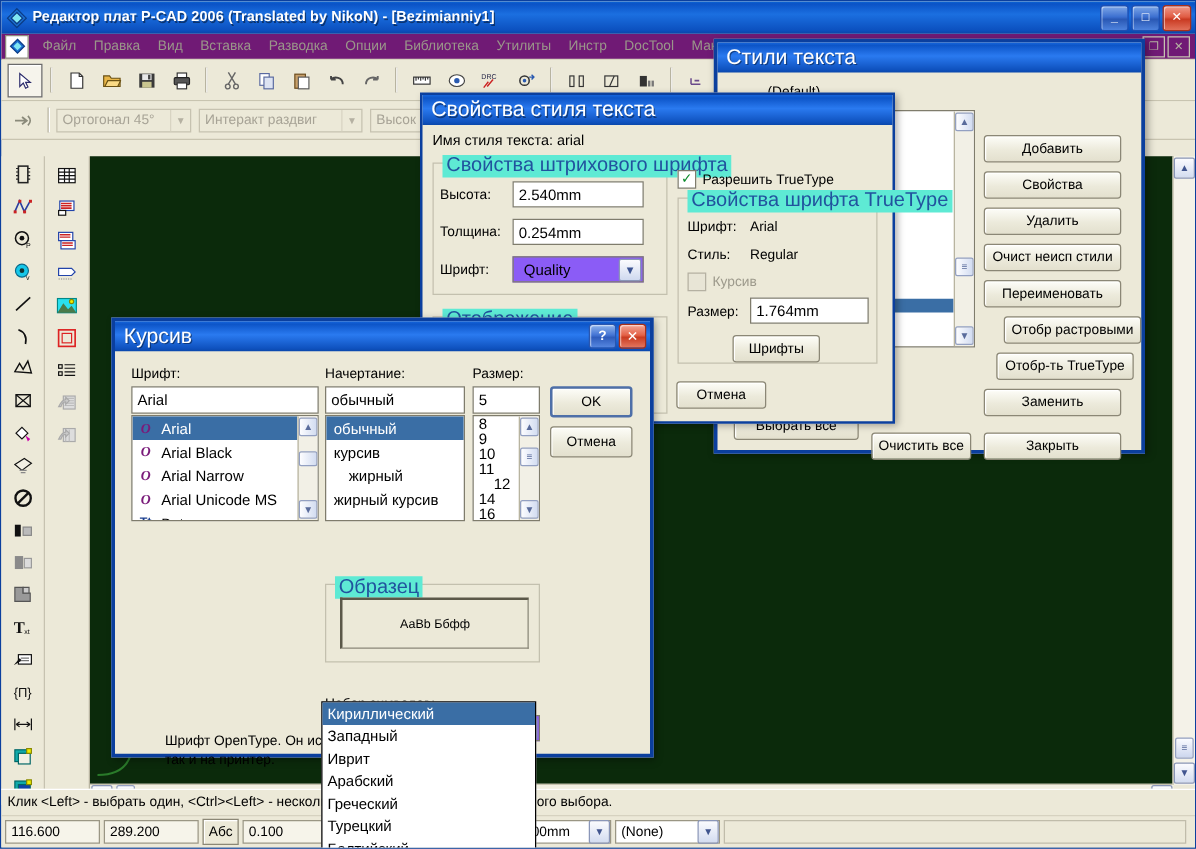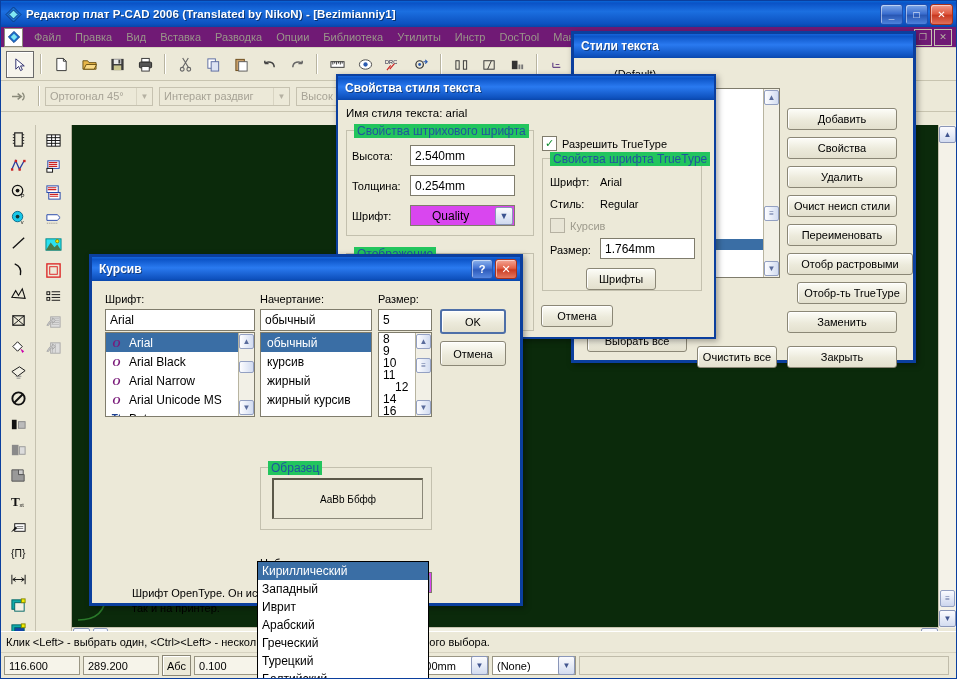--- a/index.html
+++ b/index.html
@@ -86,40 +86,40 @@
   .scombo .arr{margin-left:auto;width:15px;height:17px;border:1px solid #8a96b8;border-radius:2px;
     background:linear-gradient(180deg,#fbfbfe,#d3dcf0);display:flex;align-items:center;
     justify-content:center;color:#41558f;font-size:8px;}
 
   
   .dlg{position:absolute;background:#ece9d8;border:1px solid #0b3f9e;box-sizing:border-box;
        box-shadow:2px 2px 6px rgba(0,0,0,.35);}
   .dlg .cap{height:24px;
     background:linear-gradient(180deg,#1565dc 0%,#0d55c8 10%,#2a7af0 45%,#0f52bf 90%,#0a47ab 100%);
     display:flex;align-items:center;padding:0 3px 0 7px;box-sizing:border-box;}
-  .dlg .cap .t{color:#fff;font-weight:bold;font-size:12px;text-shadow:1px 1px 0 rgba(0,0,0,.4);
+  .dlg .cap .t{color:#fff;font-weight:normal;font-size:17px;text-shadow:1px 1px 0 rgba(0,0,0,.4);
     white-space:nowrap;}
   .dlg .body{position:relative;padding:8px;}
   .capbtns{margin-left:auto;display:flex;gap:2px;}
   .capbtn{width:20px;height:18px;border:1px solid #2a56ae;border-radius:3px;color:#fff;
     font-size:11px;font-weight:bold;display:flex;align-items:center;justify-content:center;
     background:linear-gradient(180deg,#8fb4ec,#4474d4 45%,#2f5cbc 55%,#5687e0);
     box-shadow:inset 1px 1px 0 rgba(255,255,255,.5);}
   .capbtn.close{background:linear-gradient(180deg,#f3a696,#e46248 45%,#ca3c22 55%,#e4775f);
     border-color:#a8301a;}
 
   .gbox{border:1px solid #c3c0ae;position:absolute;box-sizing:border-box;}
-  .gbox > .lg{position:absolute;top:-7px;left:7px;background:#22c55e;padding:0 3px;
-     color:#21539e;font-size:12px;white-space:nowrap;}
+  .gbox > .lg{position:absolute;top:-7px;left:7px;background:#5eead4;padding:0 3px;
+     color:#21539e;font-size:16px;white-space:nowrap;}
   .lbl{position:absolute;font-size:11px;color:#000;white-space:nowrap;}
   .lbl.dim{color:#9d9a8c;}
   .tfield{position:absolute;border:1px solid #7f7c6c;background:#fff;box-sizing:border-box;
      display:flex;align-items:center;padding-left:4px;font-size:12px;color:#000;}
-  .combo{position:absolute;border:1px solid #7f7c6c;background:#d946ef;box-sizing:border-box;
-     display:flex;align-items:center;padding-left:21px;font-size:12px;color:#000;}
+  .combo{position:absolute;border:1px solid #7f7c6c;background:#8b5cf6;box-sizing:border-box;
+     display:flex;align-items:center;padding-left:8px;font-size:12px;color:#000;}
   .combo .arr{margin-left:auto;margin-right:1px;width:16px;height:16px;border:1px solid #8a96b8;
      border-radius:2px;background:linear-gradient(180deg,#fbfbfe,#cfd9ef);
      display:flex;align-items:center;justify-content:center;color:#3c5391;font-size:9px;}
   .btn{position:absolute;box-sizing:border-box;border:1px solid #8b8776;border-radius:3px;
      background:linear-gradient(180deg,#fdfdf8,#eceadb 55%,#e3e0ce);
      display:flex;align-items:center;justify-content:center;font-size:11px;color:#000;
      box-shadow:inset 1px 1px 0 #fff;}
   .btn.def{border:2px solid #4e6fa8;}
   .chk{position:absolute;display:flex;align-items:center;gap:5px;font-size:11px;}
   .chkbox{width:13px;height:13px;border:1px solid #7f7c6c;background:#fff;
@@ -617,21 +617,21 @@
               <span>▼</span>
             </div>
         </div>
       </div>
 
       <div class="btn" style="left:213px;top:50px;width:110px;height:22px;">Добавить</div>
       <div class="btn" style="left:213px;top:79px;width:110px;height:22px;">Свойства</div>
       <div class="btn" style="left:213px;top:108px;width:110px;height:22px;">Удалить</div>
       <div class="btn" style="left:213px;top:137px;width:110px;height:22px;">Очист неисп стили</div>
       <div class="btn" style="left:213px;top:166px;width:110px;height:22px;">Переименовать</div>
-      <div class="btn" style="left:213px;top:195px;width:126px;height:22px;">Отобр растровыми</div>
+      <div class="btn" style="left:229px;top:195px;width:110px;height:22px;">Отобр растровыми</div>
       <div class="btn" style="left:223px;top:224px;width:110px;height:22px;">Отобр-ть TrueType</div>
       <div class="btn" style="left:213px;top:253px;width:110px;height:22px;">Заменить</div>
       <div class="btn" style="left:213px;top:288px;width:110px;height:22px;">Закрыть</div>
 
       <div class="btn" style="left:13px;top:272px;width:100px;height:22px;">Выбрать все</div>
       <div class="btn" style="left:123px;top:288px;width:80px;height:22px;">Очистить все</div>
     </div>
   </div>
 
   <div class="dlg" style="left:335px;top:73px;width:380px;height:265px;border-width:2px;">
@@ -733,21 +733,21 @@
             </div>
         </div>
       </div>
 
       <div class="lbl" style="left:168px;top:12px;">Начертание:</div>
       <div class="tfield" style="left:168px;top:28px;width:112px;height:22px;">обычный</div>
       <div class="listbox" style="left:168px;top:51px;width:112px;height:85px;">
         <div class="items">
           <div class="litem sel" style="padding-left:6px;">обычный</div>
           <div class="litem" style="padding-left:6px;">курсив</div>
-          <div class="litem" style="padding-left:6px;">жирный</div>
+          <div class="litem" style="padding-left:6px;margin-left:12px;">жирный</div>
           <div class="litem" style="padding-left:6px;">жирный курсив</div>
         </div>
       </div>
 
       <div class="lbl" style="left:286px;top:12px;">Размер:</div>
       <div class="tfield" style="left:286px;top:28px;width:54px;height:22px;">5</div>
       <div class="listbox" style="left:286px;top:51px;width:54px;height:85px;">
         <div class="items">
           <div class="litem" style="height:12px;padding-left:4px;">8</div>
           <div class="litem" style="height:12px;padding-left:4px;">9</div>

